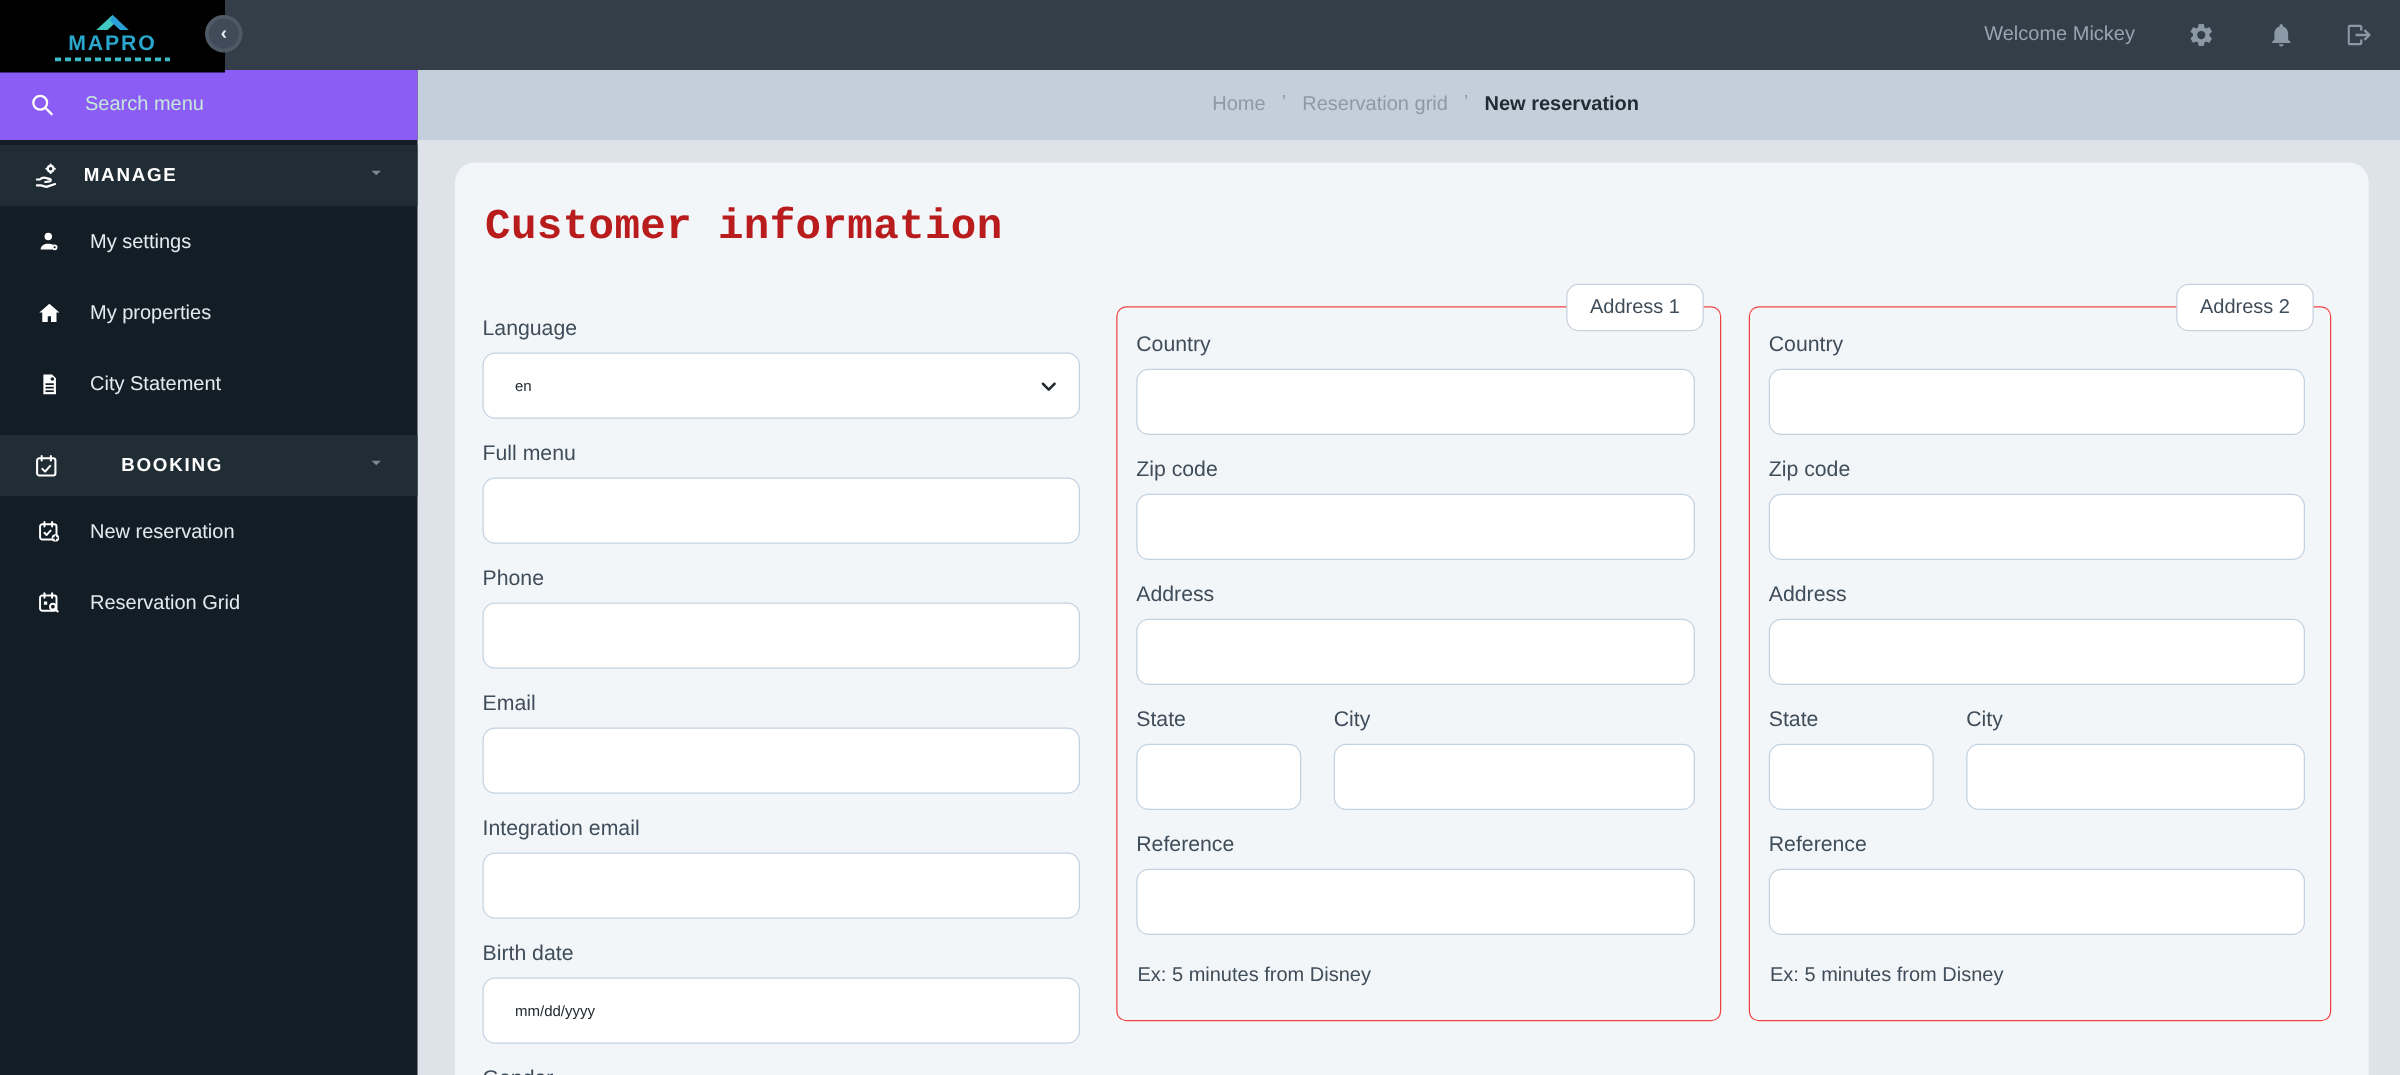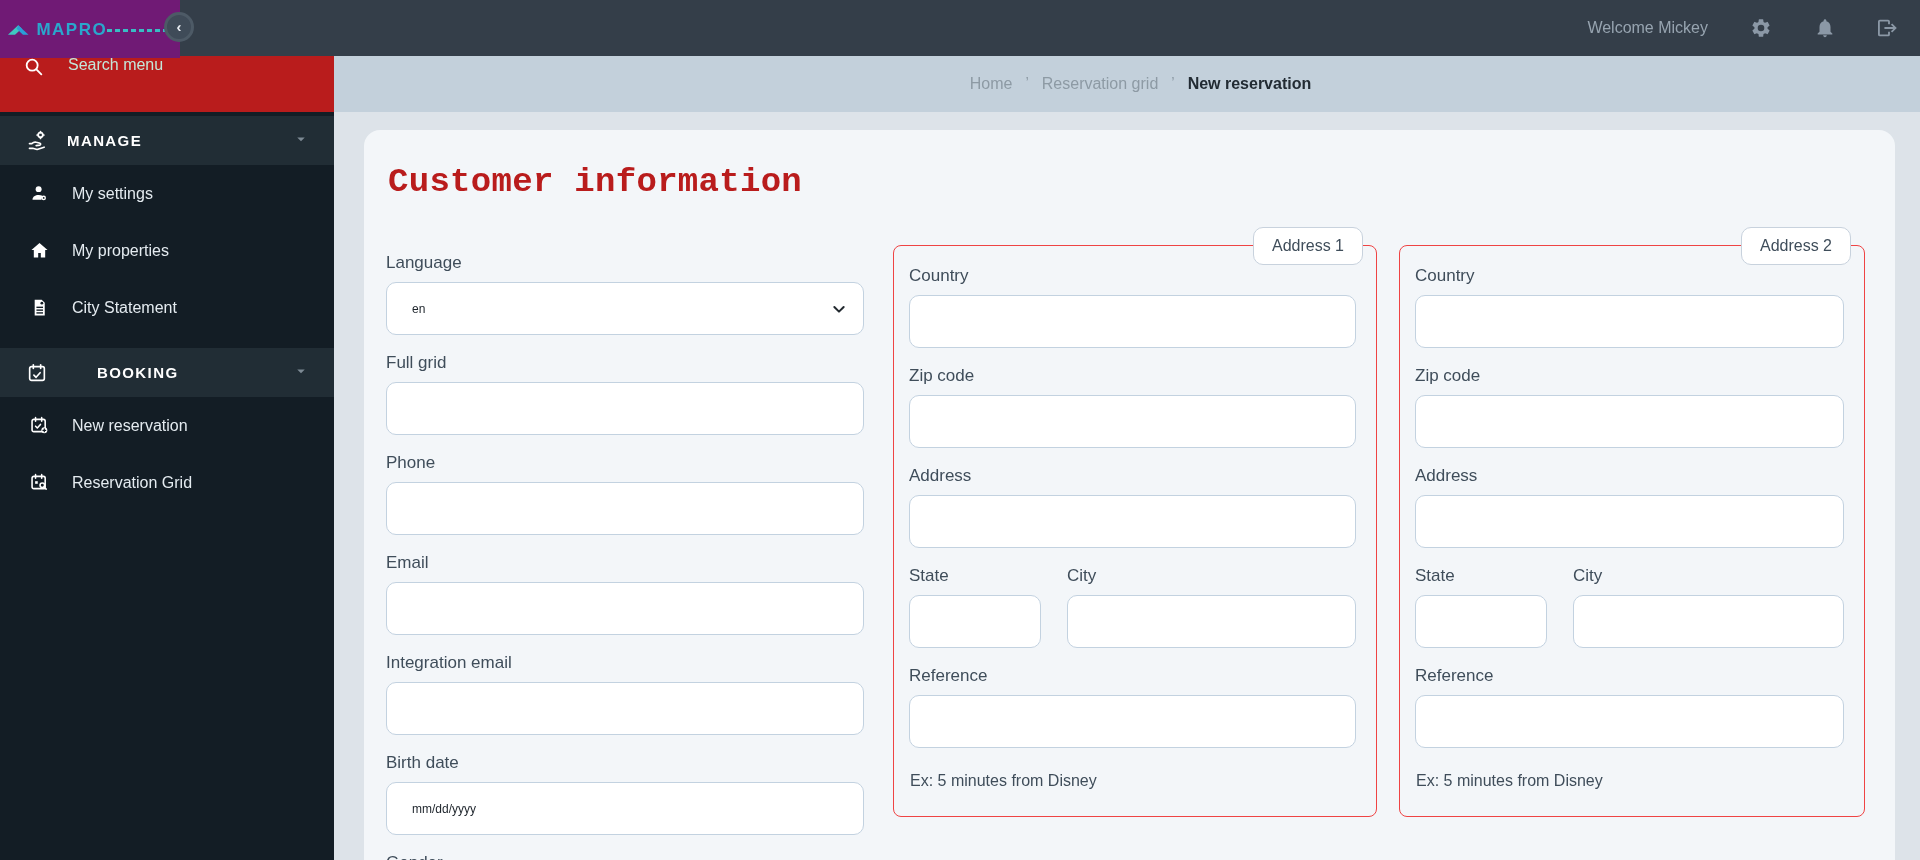--- a/index.html
+++ b/index.html
@@ -3,40 +3,40 @@
 <meta charset="utf-8">
 <style>
   * { margin:0; padding:0; box-sizing:border-box; }
   html,body { width:1920px; height:860px; overflow:hidden;
     font-family:"Liberation Sans", sans-serif; background:#dde3e9; }
 
   
   .navbar { position:absolute; top:0; left:0; width:1920px; height:56px;
     background:#343e49; z-index:10; }
   .logo-box { position:absolute; left:0; top:0; width:180px; height:58px;
-    background:#701a75; display:flex; flex-direction:row; align-items:center;
+    background:#000000; display:flex; flex-direction:column; align-items:center;
     justify-content:center; z-index:12; }
   .logo-text { font-size:17px; font-weight:800; letter-spacing:1.5px;
     color:#2aa7cd; line-height:1; margin-top:1px; }
   .logo-tagline { width:92px; height:3px; margin-top:3px;
     background:repeating-linear-gradient(90deg,#39bcc4 0 5px, transparent 5px 8px); }
   .collapse-btn { position:absolute; left:164px; top:12px; width:30px; height:30px;
     border-radius:50%; background:#3f4b58; border:3px solid #4d5a66; color:#e8edf2;
     z-index:13; display:flex; align-items:center; justify-content:center;
     font-size:15px; font-weight:700; cursor:pointer; line-height:1; padding-bottom:2px; }
   .nav-right { position:absolute; right:20px; top:0; height:56px;
     display:flex; align-items:center; }
   .welcome { color:#97a4b0; font-size:16px; margin-right:42px; }
   .nav-icon { width:22px; height:22px; color:#8b98a6; margin-left:42px; cursor:pointer; }
   .nav-icon svg { width:22px; height:22px; display:block; fill:#8b98a6; }
 
   
   .sidebar { position:absolute; top:56px; left:0; width:334px; height:804px;
     background:#131d25; z-index:5; }
-  .search-row { height:56px; background:#b91c1c; display:flex; align-items:flex-start;
+  .search-row { height:56px; background:#8b5cf6; display:flex; align-items:center;
     padding-left:23px; }
   .search-row svg { width:22px; height:22px; flex:0 0 auto; }
   .search-input { background:transparent; border:none; outline:none; color:#eef7f3;
     font-size:16px; margin-left:23px; width:240px; font-family:inherit; }
   .search-input::placeholder { color:#c4e7da; }
   .section-header { height:49px; background:#212d35; display:flex; align-items:center;
     padding:0 24px 0 26px; color:#ffffff; cursor:pointer; margin-top:4px; }
   .section-header .s-label { font-size:15px; font-weight:700; letter-spacing:1.4px;
     margin-left:17px; }
   .section-header .chev { margin-left:auto; }
@@ -245,21 +245,21 @@
             <div class="select-wrap">
               <select class="tb">
                 <option>en</option>
               </select>
               <svg class="select-chev" width="16" height="16" viewBox="0 0 24 24" fill="none" stroke="#22292f" stroke-width="3" stroke-linecap="round" stroke-linejoin="round">
                   <polyline points="5 9 12 16 19 9"></polyline>
                 </svg>
             </div>
           </div>
           <div class="field">
-            <label>Full grid</label>
+            <label>Full menu</label>
             <input class="tb" style="">
           </div>
           <div class="field">
             <label>Phone</label>
             <input class="tb" style="">
           </div>
           <div class="field">
             <label>Email</label>
             <input class="tb" style="">
           </div>

